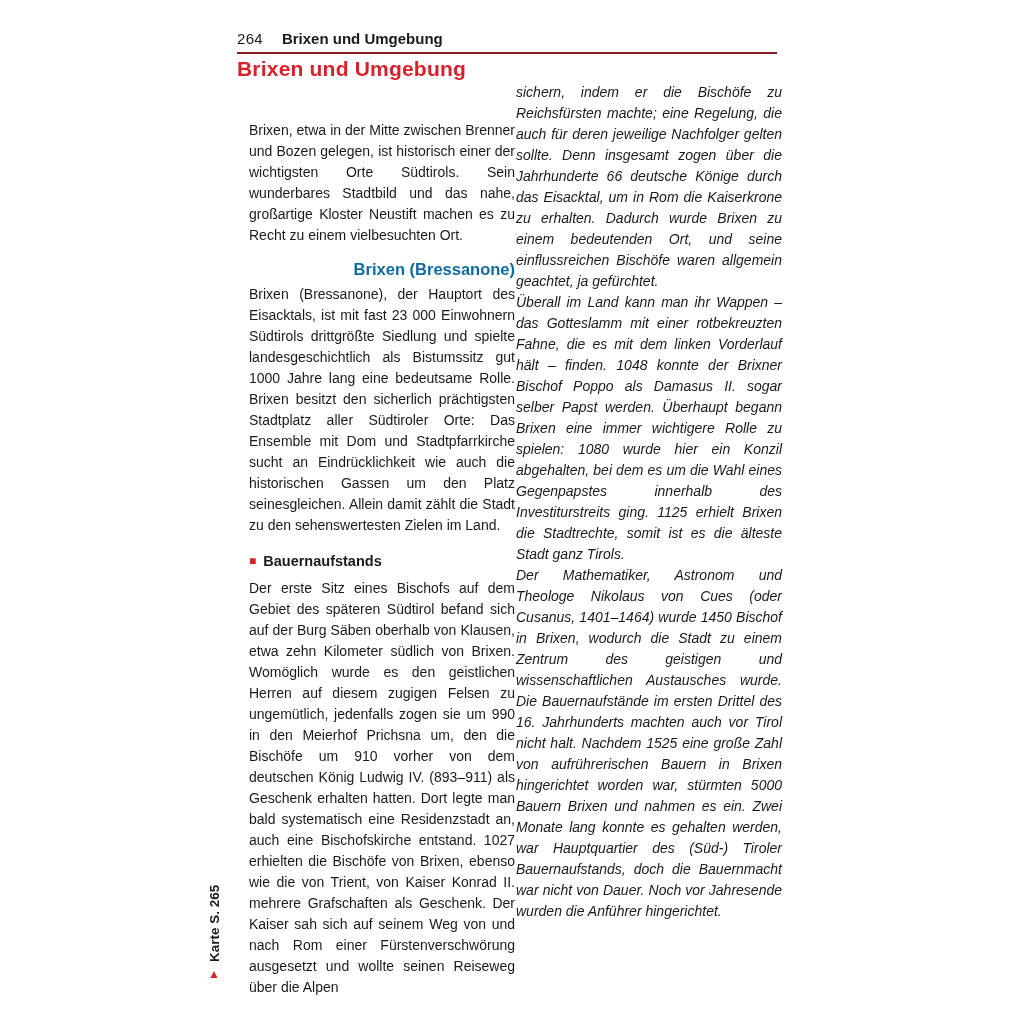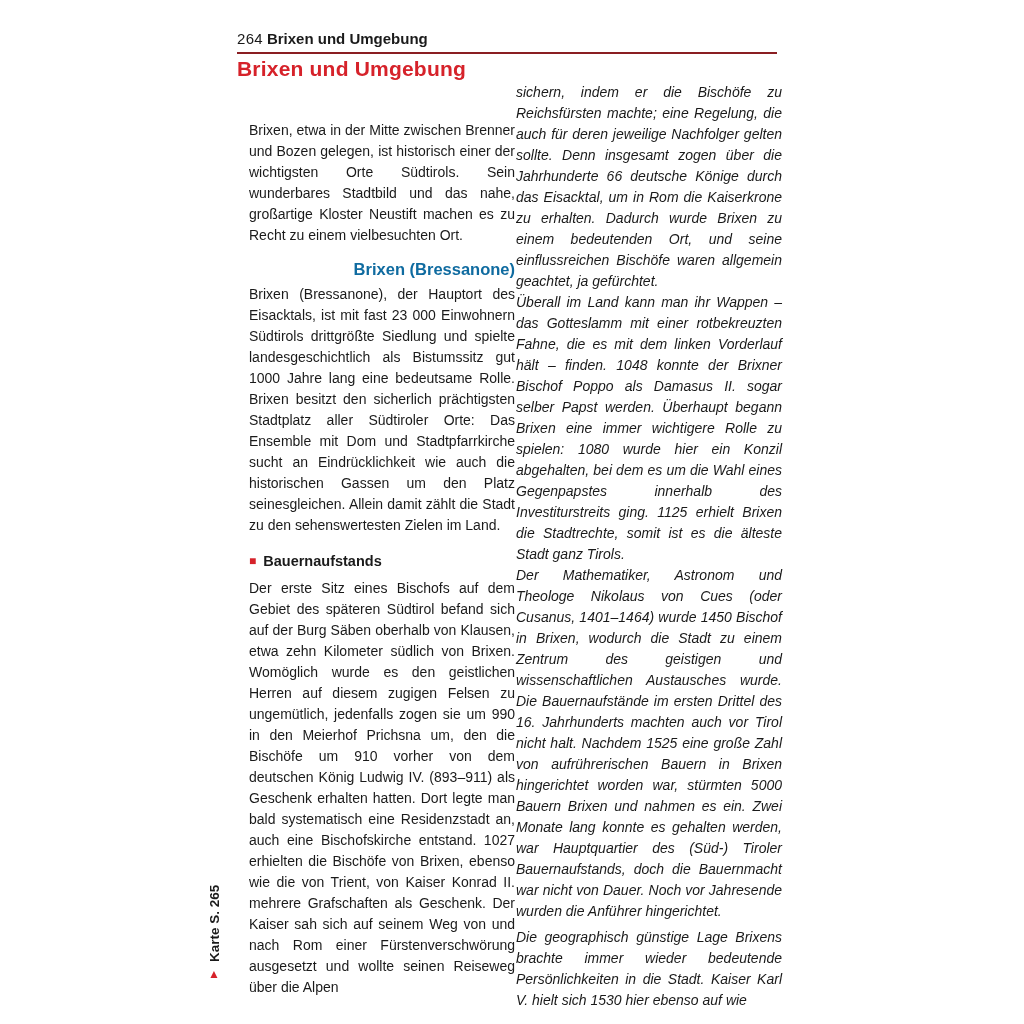--- a/index.html
+++ b/index.html
@@ -17,21 +17,21 @@
   }
   .page-header {
     position: absolute;
     left: 237px;
     top: 30px;
     width: 540px;
   }
   .header-row {
     display: flex;
     align-items: flex-end;
-    gap: 4px;
+    gap: 19px;
     font-size: 15px;
   }
   .page-number { font-weight: normal; letter-spacing: 0.3px; }
   .header-title { font-weight: bold; }
   .header-rule {
     margin-top: 5px;
     height: 2px;
     background: #8a1e22;
     width: 100%;
   }
@@ -128,21 +128,20 @@
       <span class="bullet">■</span>
       <span>Bauernaufstands</span>
     </h3>
     <p class="body">Der erste Sitz eines Bischofs auf dem Gebiet des späteren Südtirol befand sich auf der Burg Säben oberhalb von Klausen, etwa zehn Kilometer südlich von Brixen. Womöglich wurde es den geistlichen Herren auf diesem zugigen Felsen zu ungemütlich, jedenfalls zogen sie um 990 in den Meierhof Prichsna um, den die Bischöfe um 910 vorher von dem deutschen König Ludwig IV. (893–911) als Geschenk erhalten hatten. Dort legte man bald systematisch eine Residenzstadt an, auch eine Bischofskirche entstand. 1027 erhielten die Bischöfe von Brixen, ebenso wie die von Trient, von Kaiser Konrad II. mehrere Grafschaften als Geschenk. Der Kaiser sah sich auf seinem Weg von und nach Rom einer Fürstenverschwörung ausgesetzt und wollte seinen Reiseweg über die Alpen</p>
   </div>
 
   <div class="col col-right">
     <p class="body">sichern, indem er die Bischöfe zu Reichsfürsten machte; eine Regelung, die auch für deren jeweilige Nachfolger gelten sollte. Denn insgesamt zogen über die Jahrhunderte 66 deutsche Könige durch das Eisacktal, um in Rom die Kaiserkrone zu erhalten. Dadurch wurde Brixen zu einem bedeutenden Ort, und seine einflussreichen Bischöfe waren allgemein geachtet, ja gefürchtet.</p>
     <p class="body">Überall im Land kann man ihr Wappen – das Gotteslamm mit einer rotbekreuzten Fahne, die es mit dem linken Vorderlauf hält – finden. 1048 konnte der Brixner Bischof Poppo als Damasus II. sogar selber Papst werden. Überhaupt begann Brixen eine immer wichtigere Rolle zu spielen: 1080 wurde hier ein Konzil abgehalten, bei dem es um die Wahl eines Gegenpapstes innerhalb des Investiturstreits ging. 1125 erhielt Brixen die Stadtrechte, somit ist es die älteste Stadt ganz Tirols.</p>
     <p class="body">Der Mathematiker, Astronom und Theologe Nikolaus von Cues (oder Cusanus, 1401–1464) wurde 1450 Bischof in Brixen, wodurch die Stadt zu einem Zentrum des geistigen und wissenschaftlichen Austausches wurde. Die Bauernaufstände im ersten Drittel des 16. Jahrhunderts machten auch vor Tirol nicht halt. Nachdem 1525 eine große Zahl von aufrührerischen Bauern in Brixen hingerichtet worden war, stürmten 5000 Bauern Brixen und nahmen es ein. Zwei Monate lang konnte es gehalten werden, war Hauptquartier des (Süd-) Tiroler Bauernaufstands, doch die Bauernmacht war nicht von Dauer. Noch vor Jahresende wurden die Anführer hingerichtet.</p>
-    <p class="body para-gap">Die geographisch günstige Lage Brixens brachte immer wieder bedeutende Persönlichkeiten in die Stadt. Kaiser Karl V. hielt sich 1530 hier ebenso auf wie</p>
   </div>
 
   <div class="sidebar-note">
     <span class="triangle">▲</span>
     <span class="note-label">Karte S. 265</span>
   </div>
 
 </div>
 
 </body></html>

